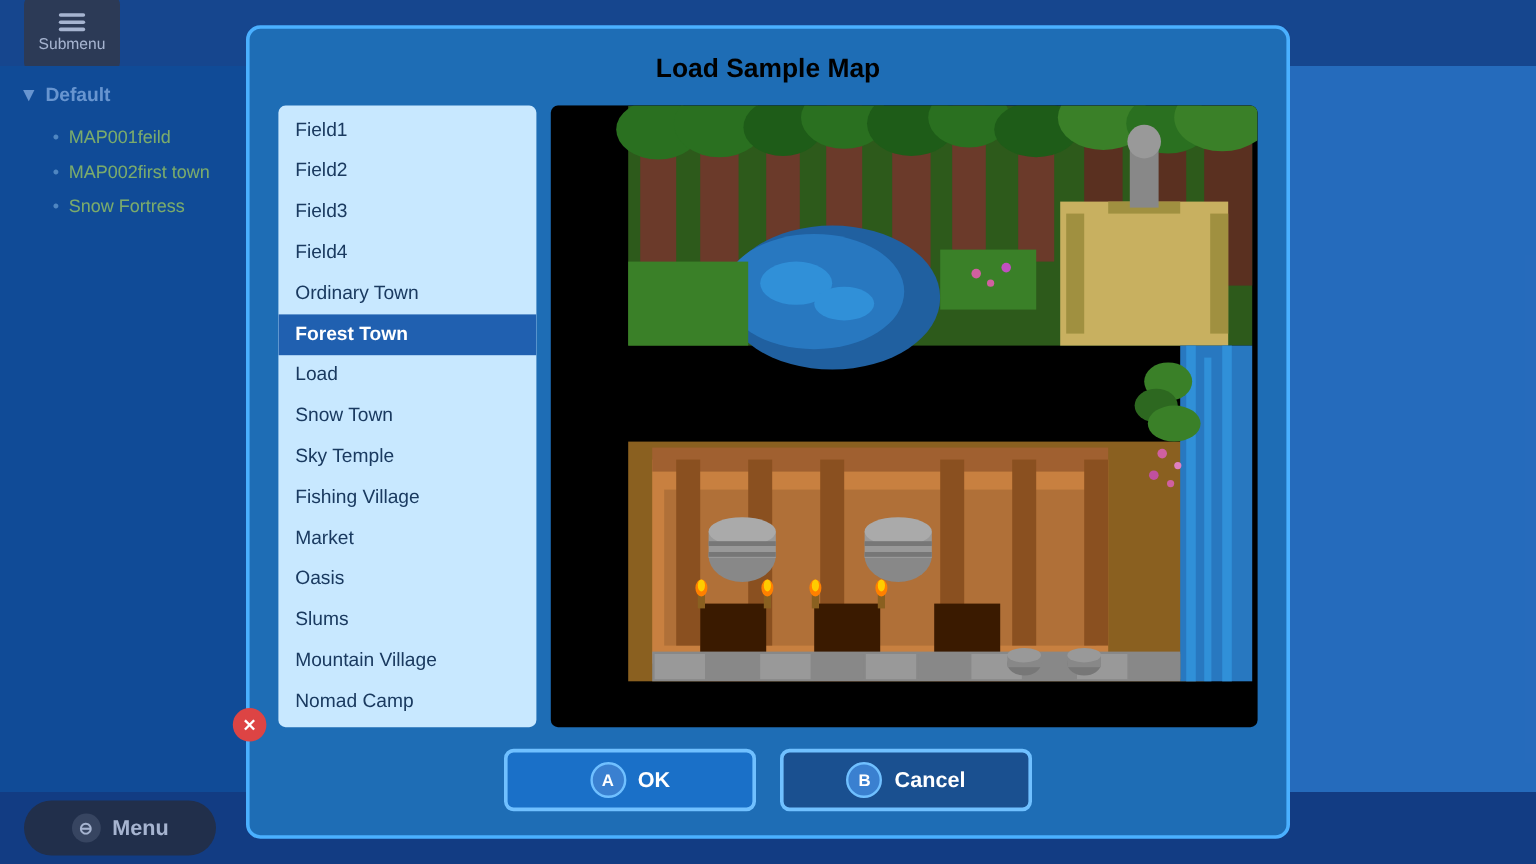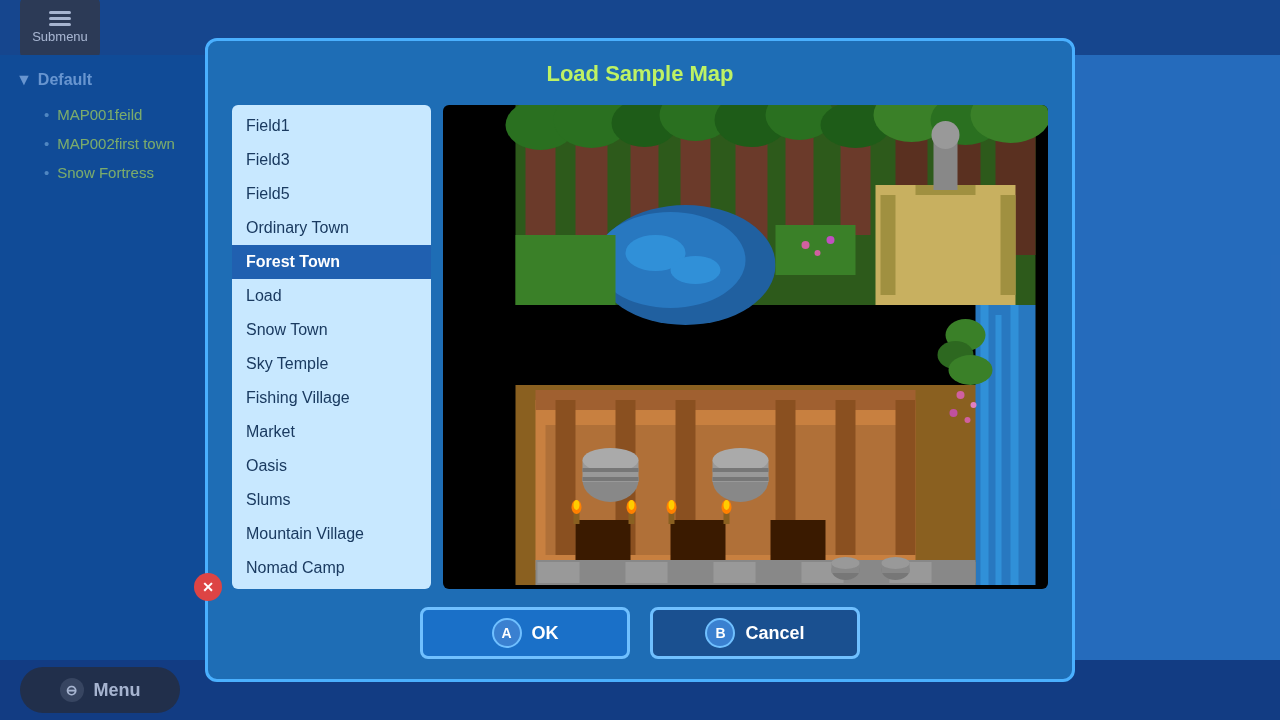--- a/index.html
+++ b/index.html
@@ -167,36 +167,36 @@
       border-radius: 12px;
       width: 870px;
       min-height: 640px;
       display: flex;
       flex-direction: column;
       padding: 20px 24px 20px 24px;
       position: relative;
     }
 
     .modal-title {
-      color: #bef264;
+      color: #000000;
       font-size: 22px;
       font-weight: bold;
       text-align: center;
       margin-bottom: 18px;
     }
 
     .modal-body {
       display: flex;
       gap: 12px;
       flex: 1;
     }
 
     
     .map-list-panel {
-      width: 199px;
+      width: 215px;
       background: #c8e8ff;
       border-radius: 6px;
       overflow: hidden;
       display: flex;
       flex-direction: column;
       position: relative;
     }
     .map-list {
       flex: 1;
       overflow-y: auto;
@@ -342,22 +342,23 @@
 
 <div class="modal-overlay">
   <div class="modal">
     <div class="modal-title">Load Sample Map</div>
 
     <div class="modal-body">
 
       <div class="map-list-panel">
         <div class="map-list">
           <div class="map-list-item">Field1</div>
+          <div class="map-list-item">Field2</div>
           <div class="map-list-item">Field3</div>
-          <div class="map-list-item">Field5</div>
+          <div class="map-list-item">Field4</div>
           <div class="map-list-item">Ordinary Town</div>
           <div class="map-list-item selected">Forest Town</div>
           <div class="map-list-item">Load</div>
           <div class="map-list-item">Snow Town</div>
           <div class="map-list-item">Sky Temple</div>
           <div class="map-list-item">Fishing Village</div>
           <div class="map-list-item">Market</div>
           <div class="map-list-item">Oasis</div>
           <div class="map-list-item">Slums</div>
           <div class="map-list-item">Mountain Village</div>

